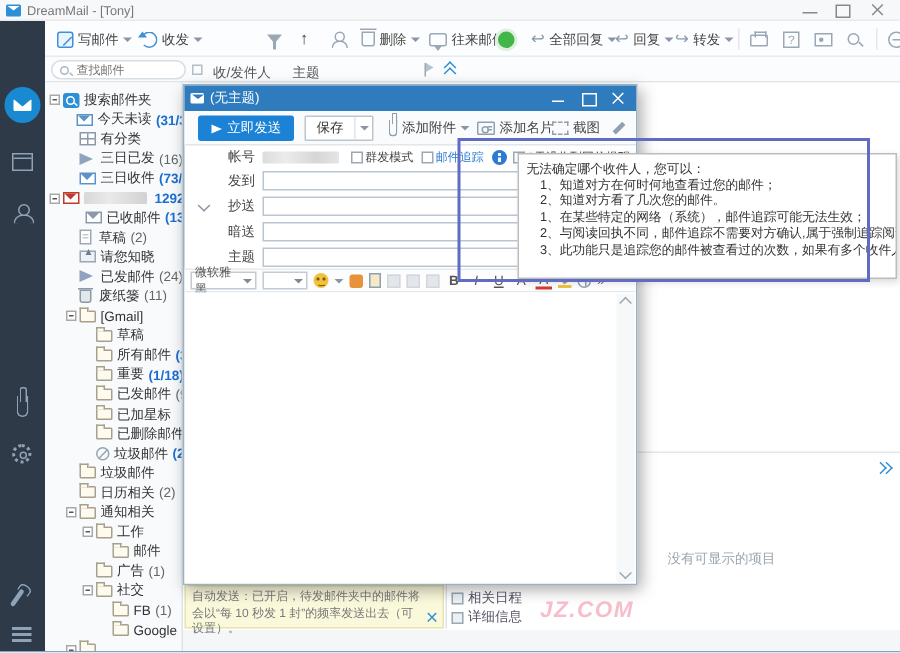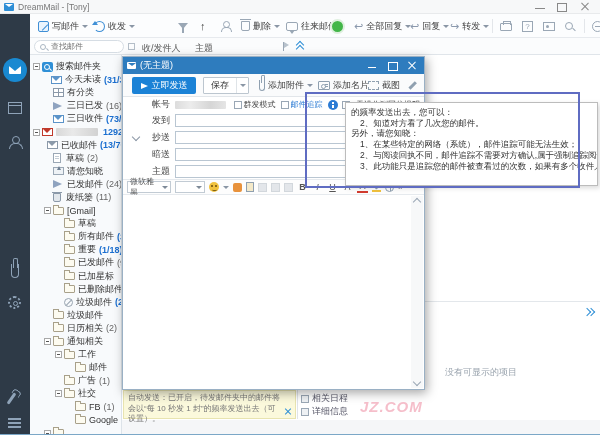--- a/index.html
+++ b/index.html
@@ -339,21 +339,21 @@
           <span class="tlabel">三日收件</span>
           <span class="tcount hl">(73/106)</span>
         </div>
         <div class="trow" style="padding-left: 3px;">
           <span class="exp"></span>
           <span class="ti mail-red"></span>
           <span class="redact"></span>
           <span class="tlabel"></span>
           <span class="tcount hl">1292/1451</span>
         </div>
-        <div class="trow" style="padding-left: 8px;">
+        <div class="trow" style="padding-left: 18px;">
           <span class="expsp"></span>
           <span class="ti inbox"></span>
           <span class="tlabel">已收邮件</span>
           <span class="tcount hl">(13/705)</span>
         </div>
         <div class="trow" style="padding-left: 14px;">
           <span class="expsp"></span>
           <span class="ti page"></span>
           <span class="tlabel">草稿</span>
           <span class="tcount">(2)</span>
@@ -602,23 +602,23 @@
     <div class="cbody">
       <div class="cscroll">
         <span class="a up"></span>
         <span class="a dn"></span>
       </div>
     </div>
   </div>
 
   <div class="tooltip">
     <div id="tooltip-lines">
-        <div class="tl">的频率发送出去，您可以：</div>
+        <div class="tl">无法确定哪个收件人，您可以：</div>
+        <div class="tl ind">1、知道对方在何时何地查看过您的邮件；</div>
         <div class="tl ind">2、知道对方看了几次您的邮件。</div>
-        <div class="tl">另外，请您知晓：</div>
         <div class="tl ind">1、在某些特定的网络（系统），邮件追踪可能无法生效；</div>
         <div class="tl ind">2、与阅读回执不同，邮件追踪不需要对方确认,属于强制追踪阅读情况；</div>
         <div class="tl ind">3、此功能只是追踪您的邮件被查看过的次数，如果有多个收件人，无法确定哪个收件人</div>
       </div>
   </div>
 
   <div class="annot"></div>
 
   <div class="watermark">JZ.COM</div>
 

